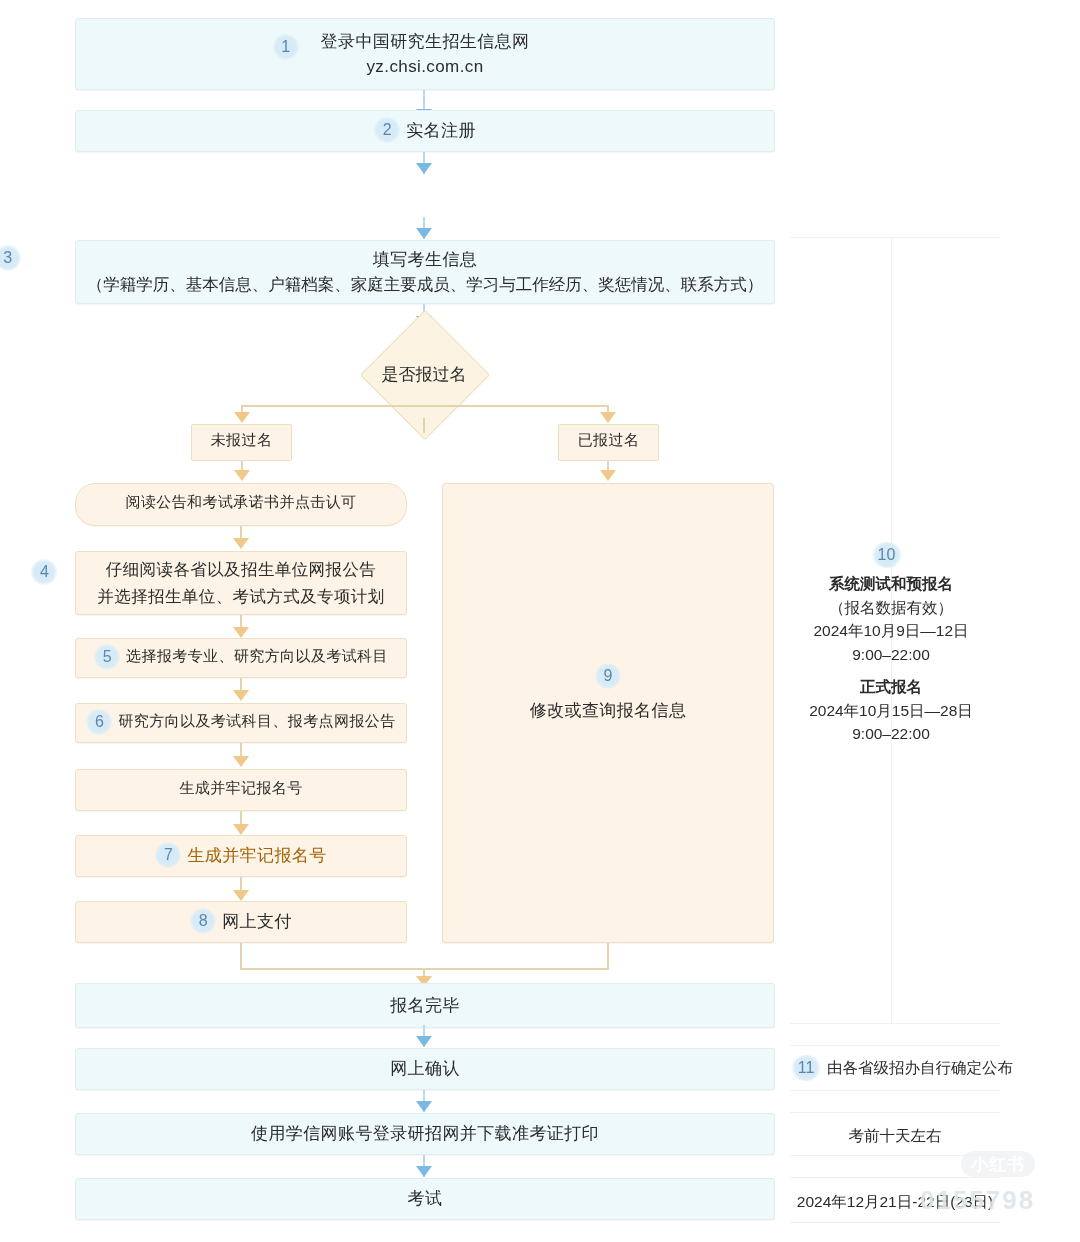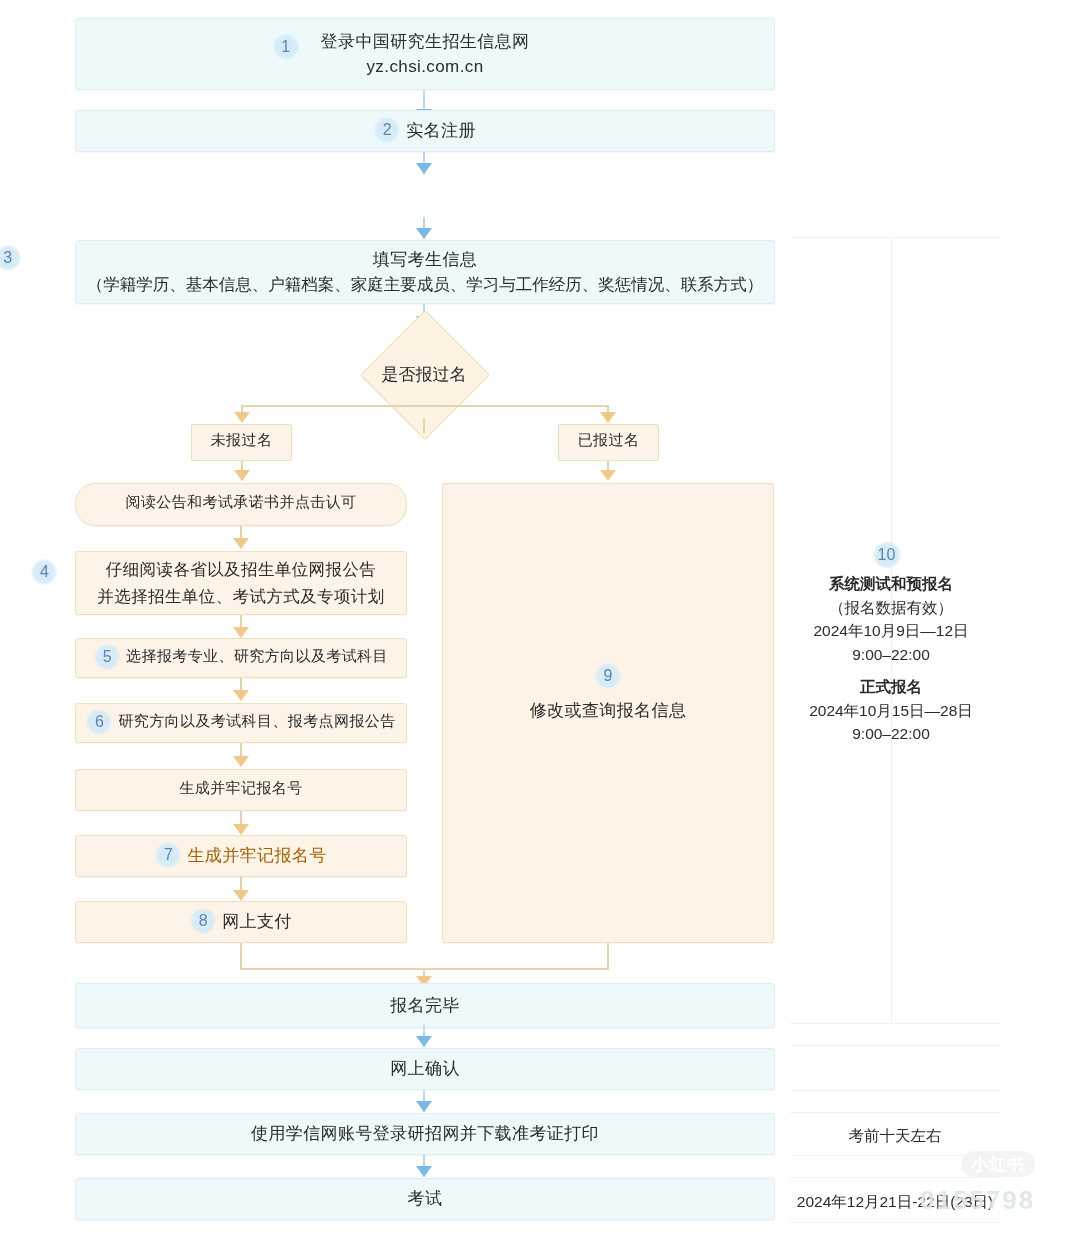--- a/index.html
+++ b/index.html
@@ -291,20 +291,23 @@
     <div>9:00–22:00</div>
     <div style="height:9px;"></div>
     <div class="bold">正式报名</div>
     <div>2024年10月15日—28日</div>
     <div>9:00–22:00</div>
   </div>
 
   <div class="rail rail-h" style="left:790px;top:1023px;width:210px;"></div>
   <div class="rail rail-h" style="left:790px;top:1045px;width:210px;"></div>
 
+  <div class="tl-text" style="left:791px;top:1056px;width:208px;">
+    <span class="badge" style="width:30px;">11</span><span>由各省级招办自行确定公布</span>
+  </div>
 
   <div class="rail rail-h" style="left:790px;top:1090px;width:210px;"></div>
   <div class="rail rail-h" style="left:790px;top:1112px;width:210px;"></div>
 
   <div class="tl-text" style="left:791px;top:1124px;width:208px;">
     <span>考前十天左右</span>
   </div>
 
   <div class="rail rail-h" style="left:790px;top:1155px;width:210px;"></div>
   <div class="rail rail-h" style="left:790px;top:1177px;width:210px;"></div>

